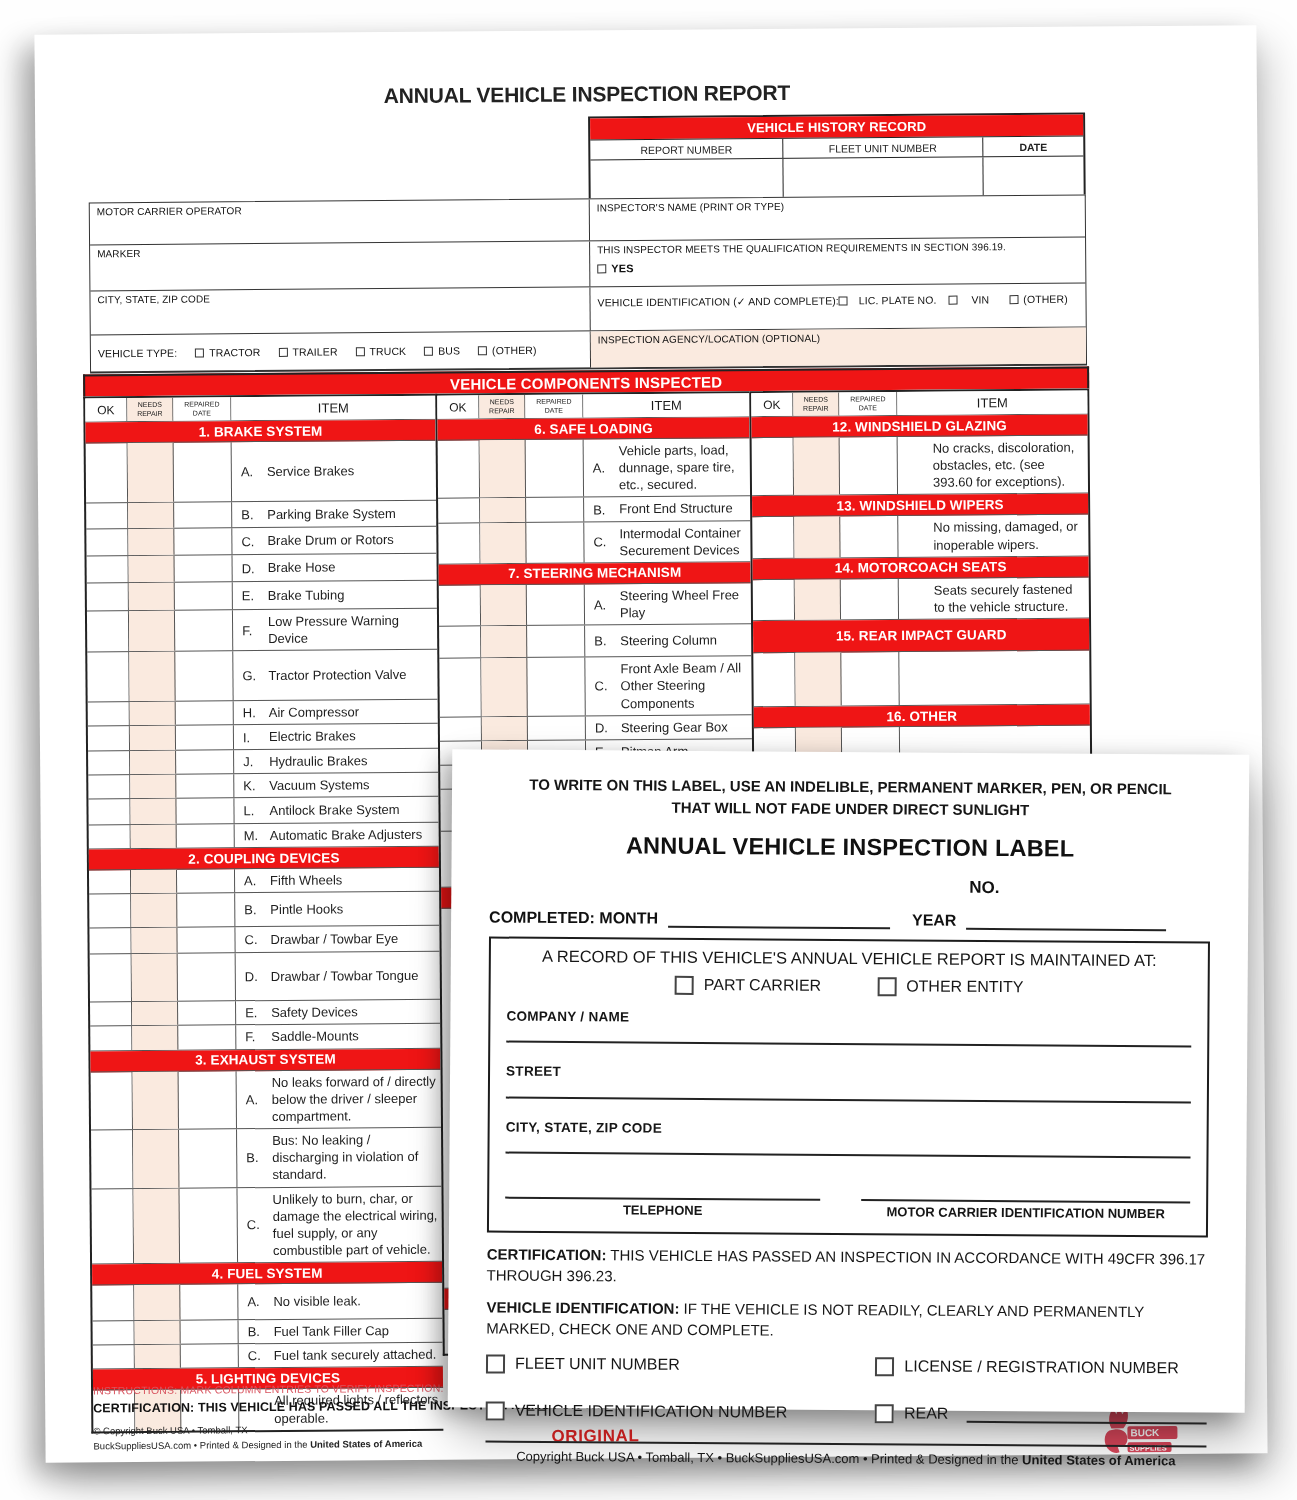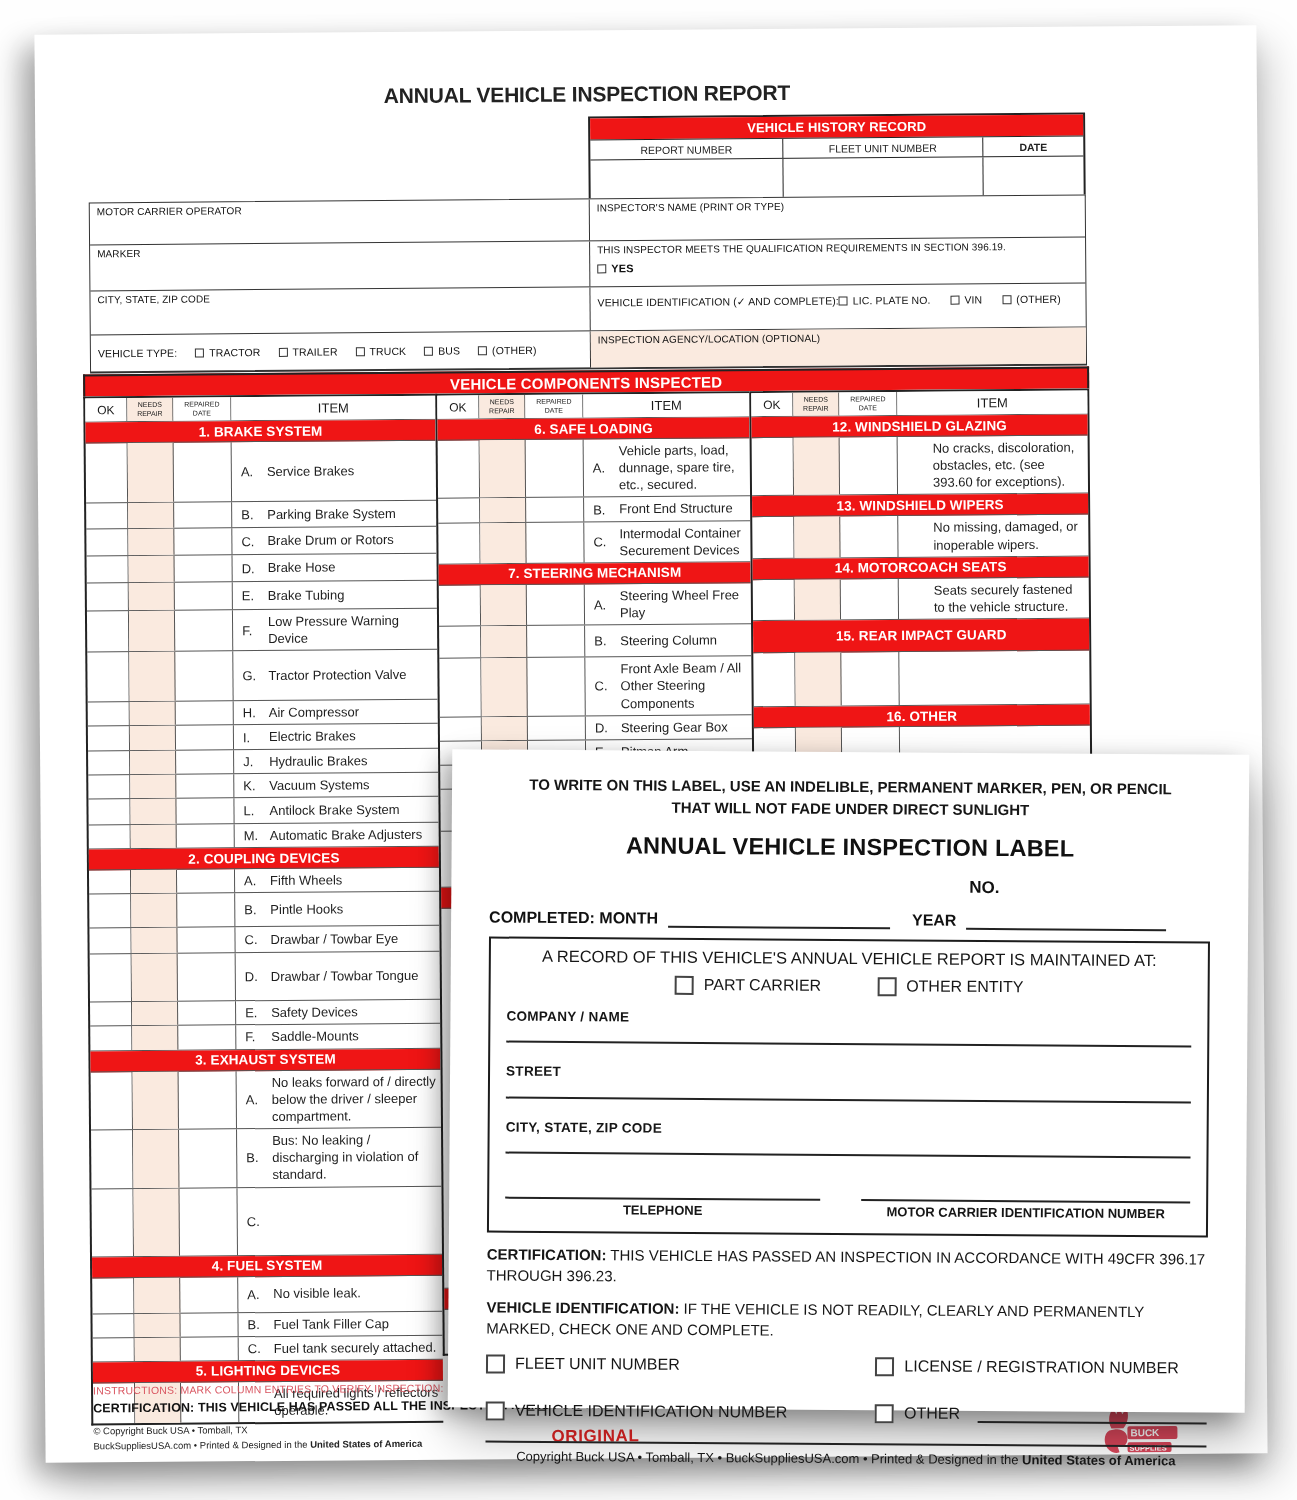--- a/index.html
+++ b/index.html
@@ -151,25 +151,25 @@
             <span class="cb"></span>
             <span>YES</span>
           </div>
         </div>
       </div>
       <div class="irow r3">
         <div class="icell left"><span>CITY, STATE, ZIP CODE</span></div>
         <div class="icell right">
           <div class="vidline">
             <span>VEHICLE IDENTIFICATION (✓ AND COMPLETE):</span>
-            <span class="opt" style="display:flex;align-items:center;gap:5px;">
+            <span class="opt" style="display:flex;align-items:center;gap:11px;">
                 <span class="cb"></span>
                 <span>LIC. PLATE NO.</span>
               </span>
-            <span class="opt" style="display:flex;align-items:center;gap:5px;margin-left:20px;text-align:right;">
+            <span class="opt" style="display:flex;align-items:center;gap:14px;margin-left:12px;text-align:right;">
                 <span class="cb"></span>
                 <span>VIN</span>
               </span>
             <span class="opt" style="display:flex;align-items:center;gap:5px;margin-left:20px;">
                 <span class="cb"></span>
                 <span>(OTHER)</span>
               </span>
           </div>
         </div>
       </div>
@@ -406,20 +406,21 @@
                 <span class="iletter">B.</span>
                 <span class="itext">Bus: No leaking / discharging in violation of standard.</span>
               </div>
             </div>
             <div class="crow" style="min-height: 68px;">
               <div class="ccell c-ok"></div>
               <div class="ccell c-needs"></div>
               <div class="ccell c-date"></div>
               <div class="ccell c-item">
                 <span class="iletter">C.</span>
+                <span class="itext">Unlikely to burn, char, or damage the electrical wiring, fuel supply, or any combustible part of vehicle.</span>
               </div>
             </div>
             <div class="csec">4. FUEL SYSTEM</div>
             <div class="crow" style="min-height: 36px;">
               <div class="ccell c-ok"></div>
               <div class="ccell c-needs"></div>
               <div class="ccell c-date"></div>
               <div class="ccell c-item">
                 <span class="iletter">A.</span>
                 <span class="itext">No visible leak.</span>
@@ -732,21 +733,21 @@
       <span class="opt">
           <span class="bigcb"></span>
           <span>LICENSE / REGISTRATION NUMBER</span>
         </span>
       <span class="opt">
           <span class="bigcb"></span>
           <span>VEHICLE IDENTIFICATION NUMBER</span>
         </span>
       <span class="opt other">
           <span class="bigcb"></span>
-          <span>OTHER</span>
+          <span>REAR</span>
           <span class="wline"></span>
         </span>
     </div>
 
     <div class="l-foot"><span>Copyright Buck USA • Tomball, TX • BuckSuppliesUSA.com • Printed &amp; Designed in the </span><b>United States of America</b></div>
   </div>
 
 </div>
 
 </body></html>

